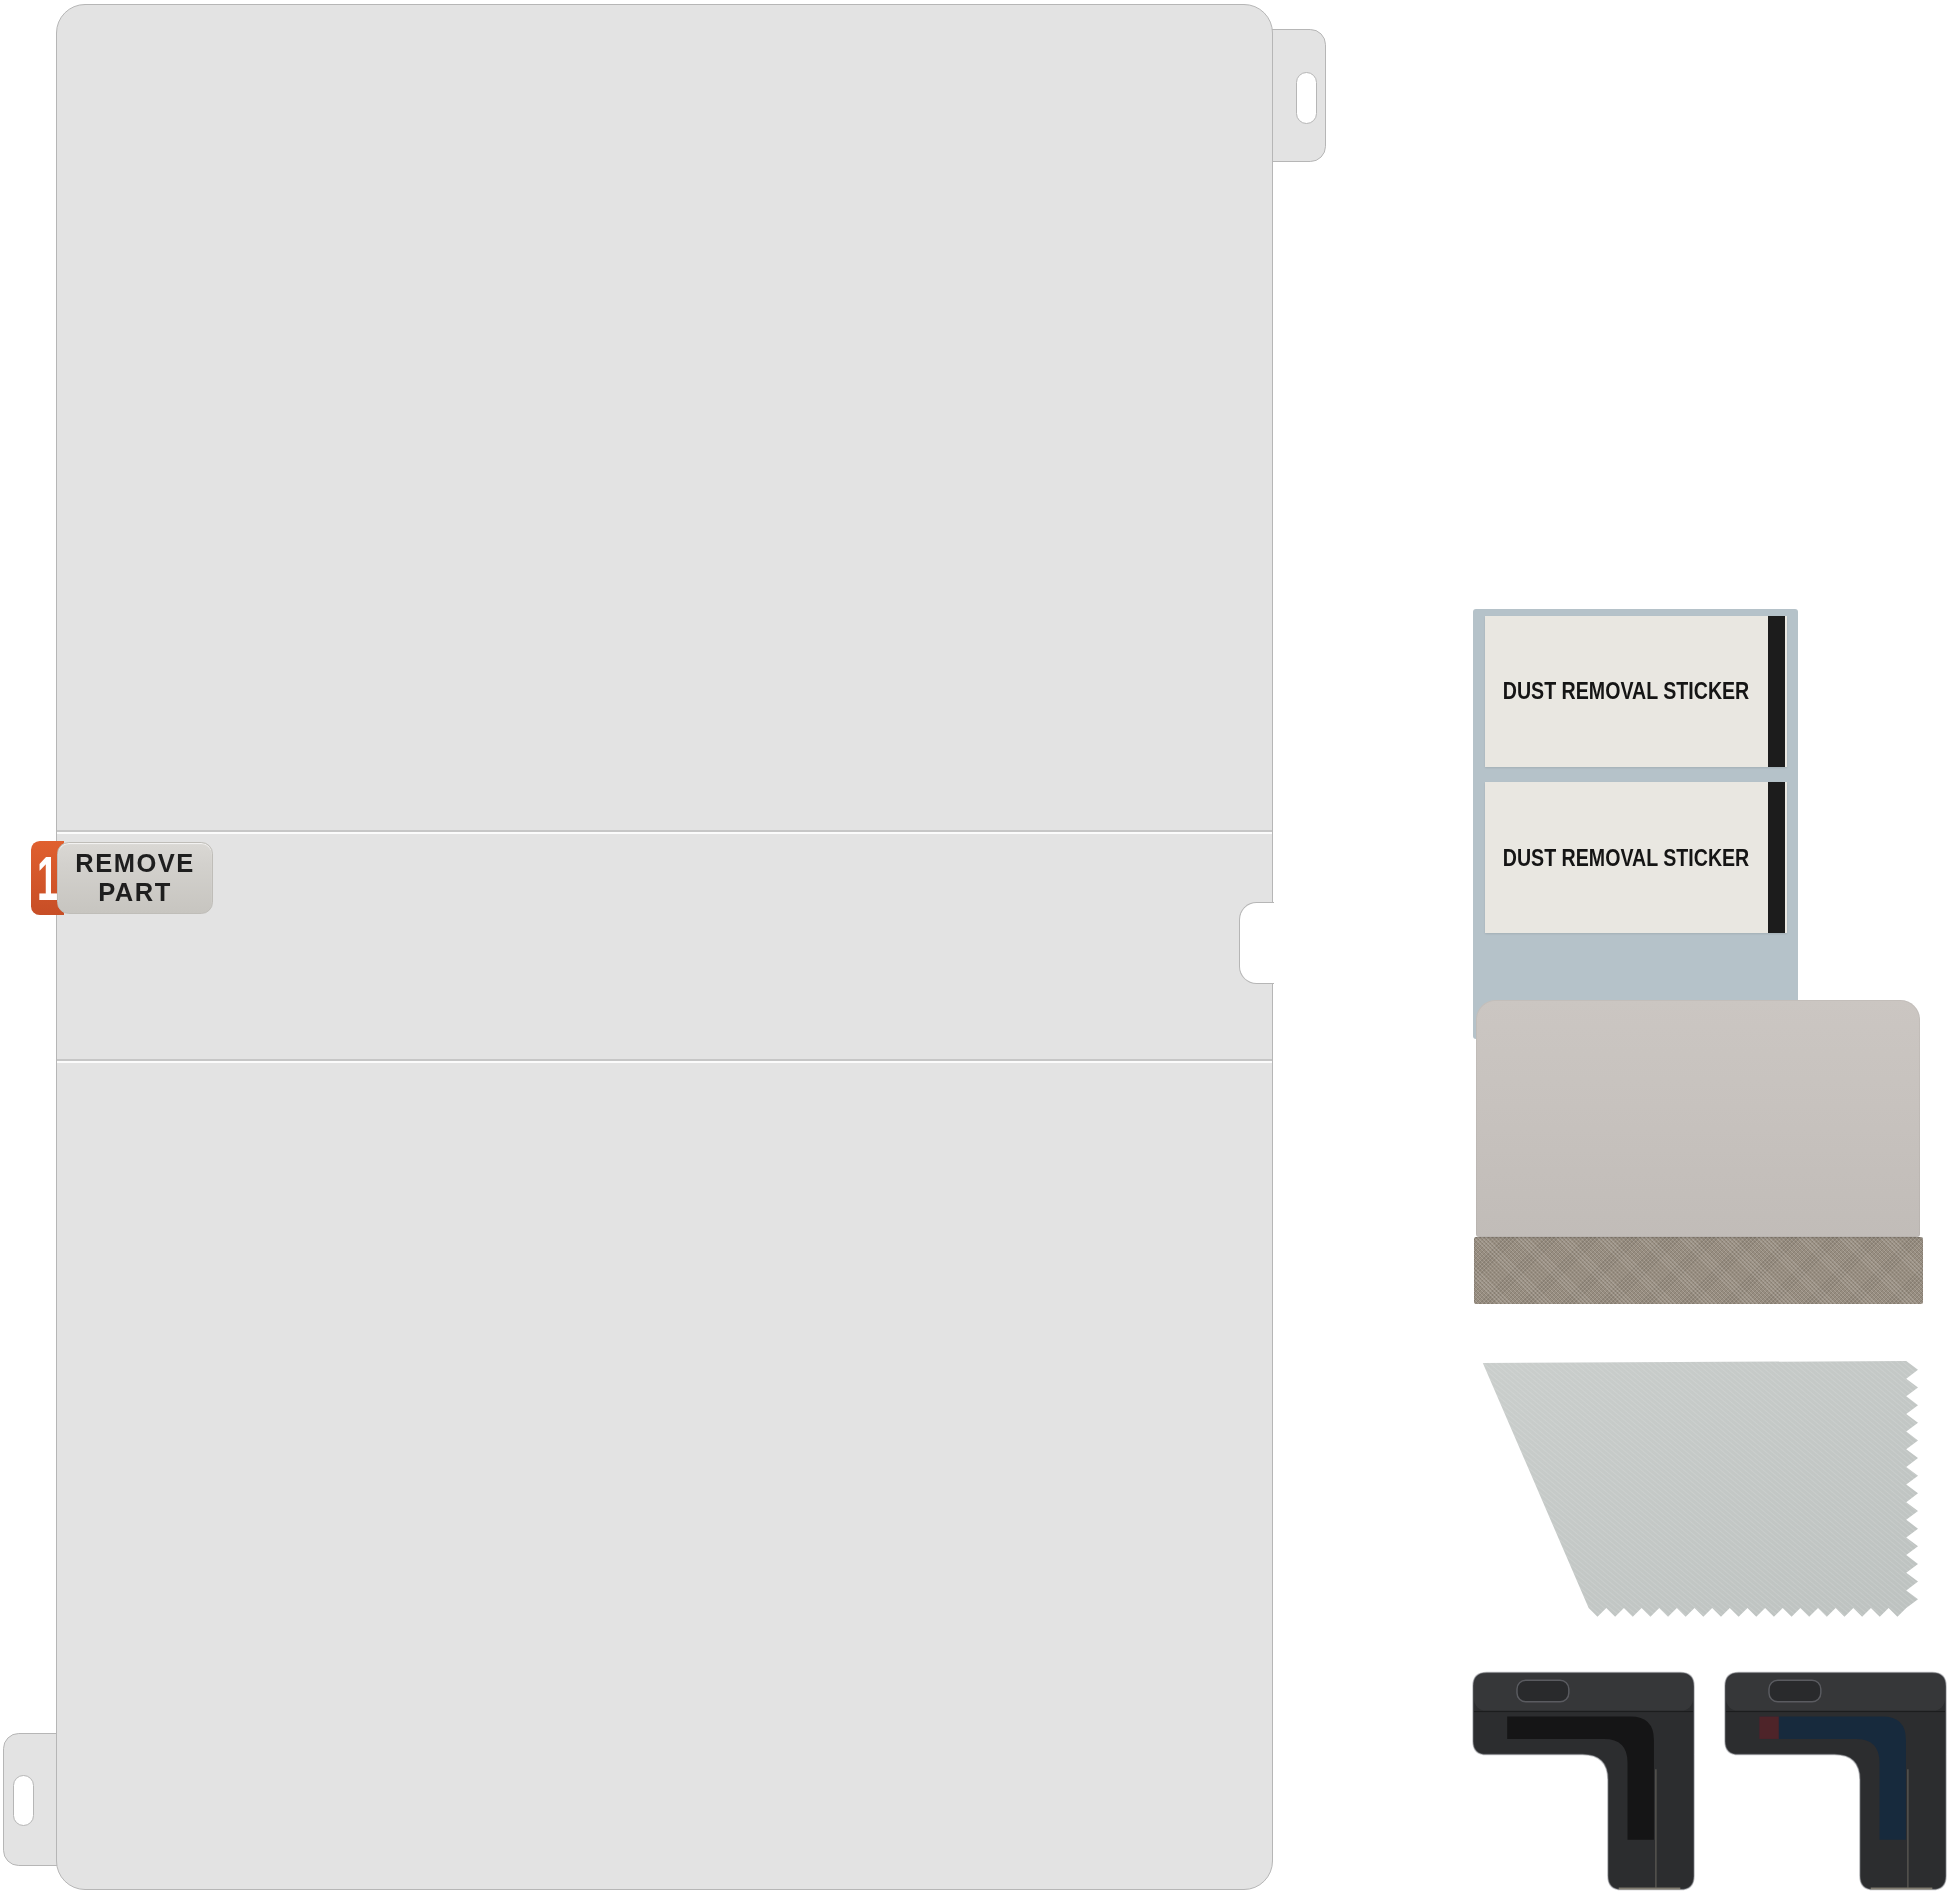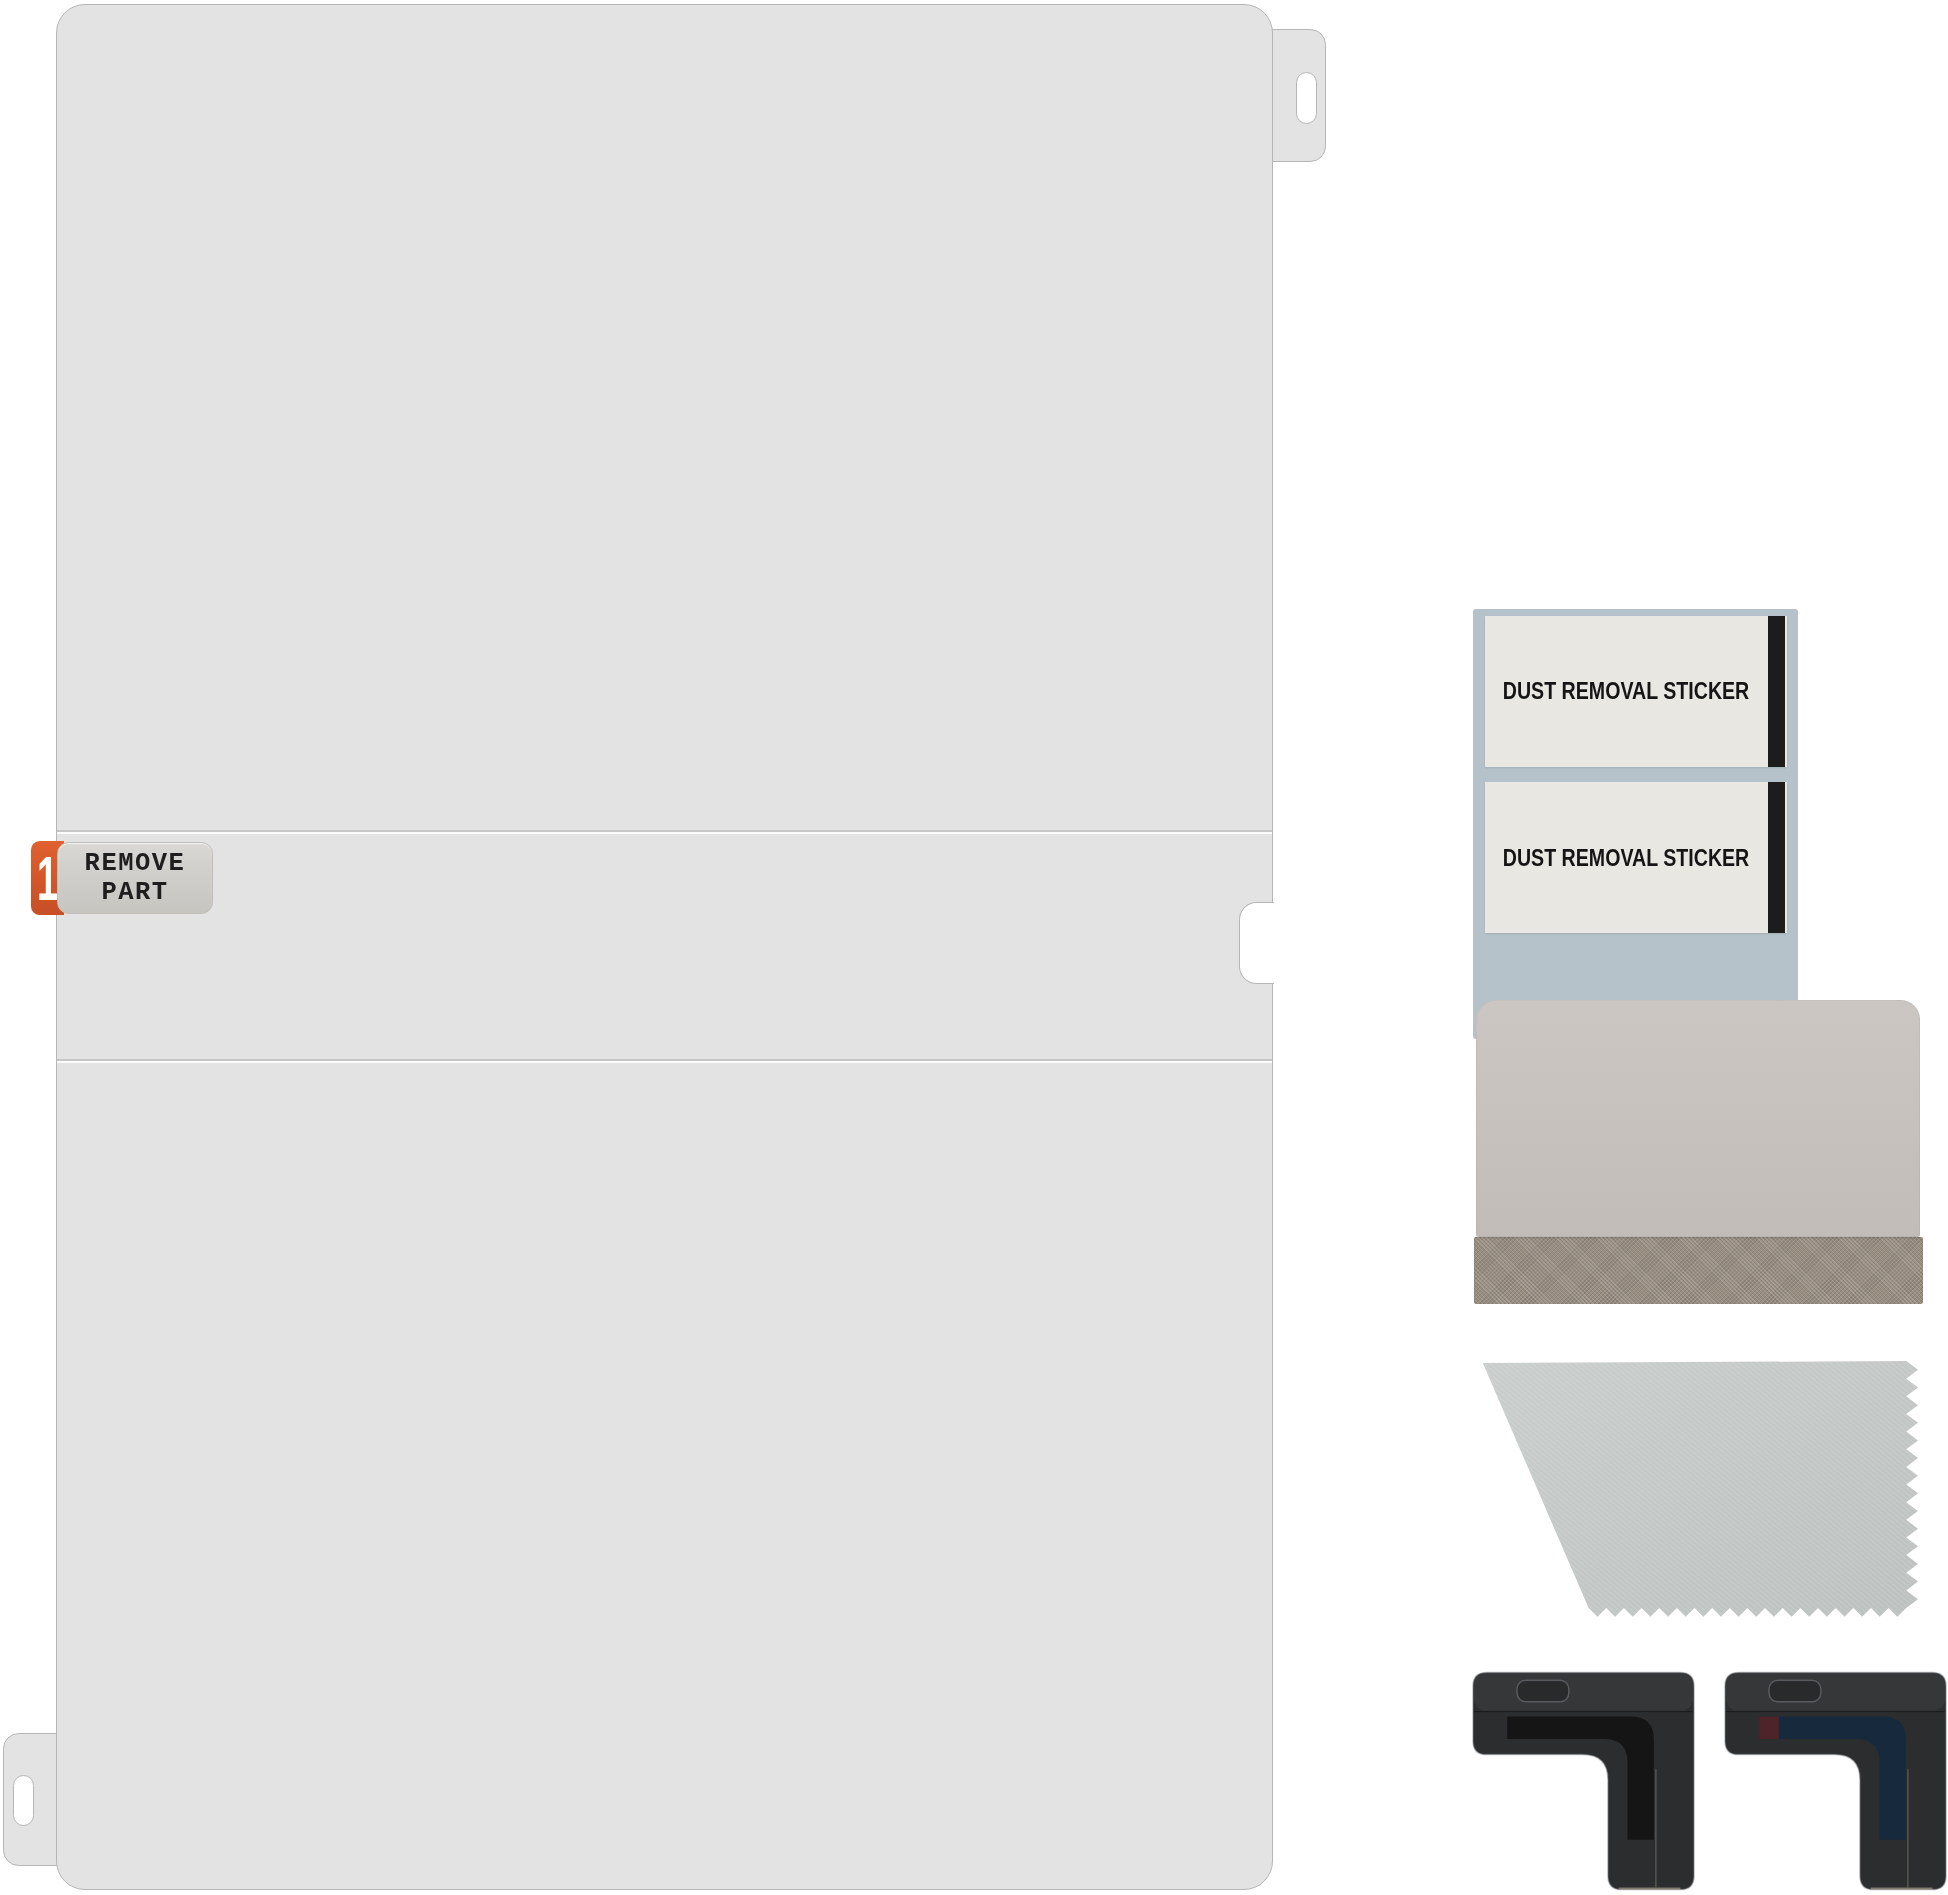--- a/index.html
+++ b/index.html
@@ -44,21 +44,21 @@
     color:var(--step-number);font-weight:bold;font-size:63px;line-height:1;
     transform:scaleX(.6);display:block;
   }
   .remove-label{
     position:absolute;left:57px;top:842px;width:156px;height:72px;z-index:3;
     background:linear-gradient(180deg,#dad8d4,var(--label-bg) 30%,#c7c5c0);
     border:1px solid var(--label-border);border-radius:11.8px;box-sizing:border-box;
     box-shadow:inset 0 1px 1px rgba(255,255,255,.75);
     display:flex;flex-direction:column;align-items:center;justify-content:center;
     font-weight:bold;font-size:25.5px;line-height:29px;letter-spacing:1.5px;
-    color:var(--label-text);text-align:center;font-family:Liberation Mono, monospace;
+    color:var(--label-text);text-align:center;
   }
   
   .sticker-sheet{
     position:absolute;left:1473px;top:609px;width:325px;height:430px;
     background:var(--sticker-backing);border-radius:3px;
   }
   .sticker{
     position:absolute;left:11.8px;width:302px;height:151px;background:var(--sticker-face);
     box-shadow:0 1px 2px rgba(0,0,0,.10);
   }

